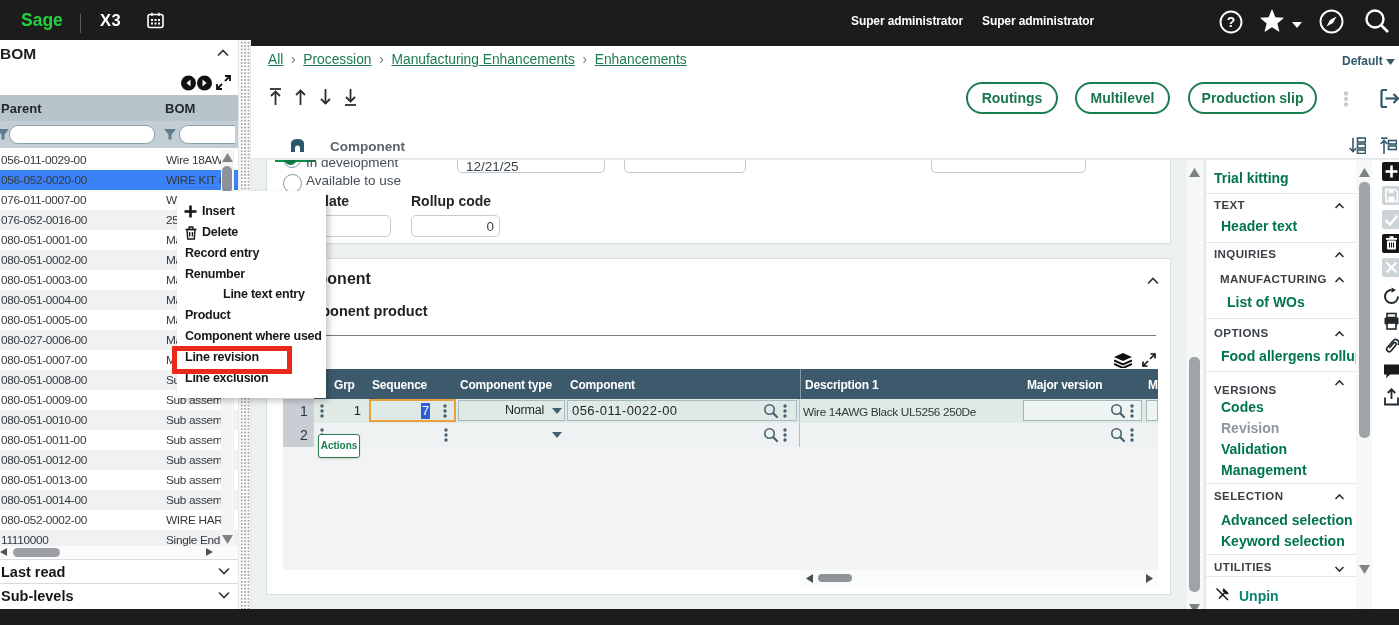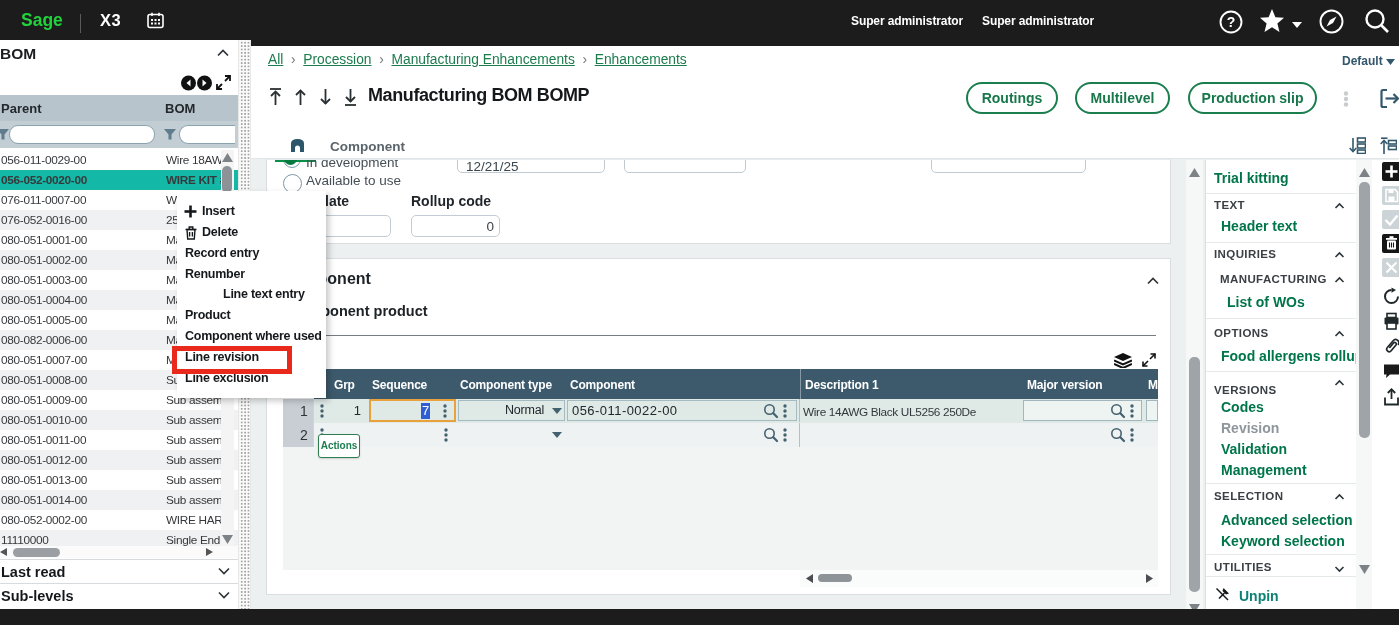--- a/index.html
+++ b/index.html
@@ -75,21 +75,20 @@
         <path d="M2 9 L6.5 4.5 L11 9"></path>
       <line x1="31.5" y1="3" x2="31.5" y2="18"></line>
         <path d="M27 8 L31.5 3.5 L36 8"></path>
       <line x1="56.5" y1="2" x2="56.5" y2="17"></line>
         <path d="M52 12 L56.5 16.5 L61 12"></path>
       <line x1="81.5" y1="2" x2="81.5" y2="15"></line>
         <path d="M77 10 L81.5 14.5 L86 10"></path>
         <line x1="76" y1="18" x2="87" y2="18"></line>
     </g>
   </svg>
-  <div class="abs" style="left:117px;top:45px;font-size:18px;font-weight:bold;color:#15181b;letter-spacing:-0.4px;">Manufacturing BOM BOMP</div>
 
   <div class="pill" style="left:715px;width:92px;line-height:28px;">Routings</div>
   <div class="pill" style="left:824px;width:95px;line-height:28px;">Multilevel</div>
   <div class="pill" style="left:937px;width:129px;line-height:28px;">Production slip</div>
   <svg class="abs" style="left:1092px;top:51px;" width="6" height="16" viewBox="0 0 6 16">
     <circle cx="3" cy="2.5" r="2.2" fill="#c9ccce"></circle>
       <circle cx="3" cy="8" r="2.2" fill="#c9ccce"></circle>
       <circle cx="3" cy="13.5" r="2.2" fill="#c9ccce"></circle>
   </svg>
   <svg class="abs" style="left:1128px;top:48px;" width="21" height="21" viewBox="0 0 21 21">
@@ -192,21 +191,21 @@
         <path d="M0 0 L12 0 L7.5 5.5 L7.5 10.5 L4.5 10.5 L4.5 5.5 Z" fill="#5f7d8c"></path>
       </svg>
     <div class="abs" style="left:179px;top:4px;width:56px;height:19px;background:#fff;border:1px solid #8ba3ad;border-radius:9px;border-top-right-radius:0;border-bottom-right-radius:0;border-right:none;"></div>
   </div>
 
   <div id="lrows">
       <div class="lrow" style="top:110px;background:#ffffff;">
         <span class="c1">056-011-0029-00</span>
         <span class="c2">Wire 18AWG</span>
       </div>
-      <div class="lrow" style="top:130px;background:#14b8a6;font-weight:bold;">
+      <div class="lrow" style="top:130px;background:#3b82f6;">
         <span class="c1">056-052-0020-00</span>
         <span class="c2">WIRE KIT #</span>
       </div>
       <div class="lrow" style="top:150px;background:#ffffff;">
         <span class="c1">076-011-0007-00</span>
         <span class="c2">Wire 16AW</span>
       </div>
       <div class="lrow" style="top:170px;background:#eff1f2;">
         <span class="c1">076-052-0016-00</span>
         <span class="c2">250 KIT</span>
@@ -225,21 +224,21 @@
       </div>
       <div class="lrow" style="top:250px;background:#eff1f2;">
         <span class="c1">080-051-0004-00</span>
         <span class="c2">Main assem</span>
       </div>
       <div class="lrow" style="top:270px;background:#ffffff;">
         <span class="c1">080-051-0005-00</span>
         <span class="c2">Main assem</span>
       </div>
       <div class="lrow" style="top:290px;background:#eff1f2;">
-        <span class="c1">080-082-0006-00</span>
+        <span class="c1">080-027-0006-00</span>
         <span class="c2">Main assem</span>
       </div>
       <div class="lrow" style="top:310px;background:#ffffff;">
         <span class="c1">080-051-0007-00</span>
         <span class="c2">Main assem</span>
       </div>
       <div class="lrow" style="top:330px;background:#eff1f2;">
         <span class="c1">080-051-0008-00</span>
         <span class="c2">Sub assembly</span>
       </div>

